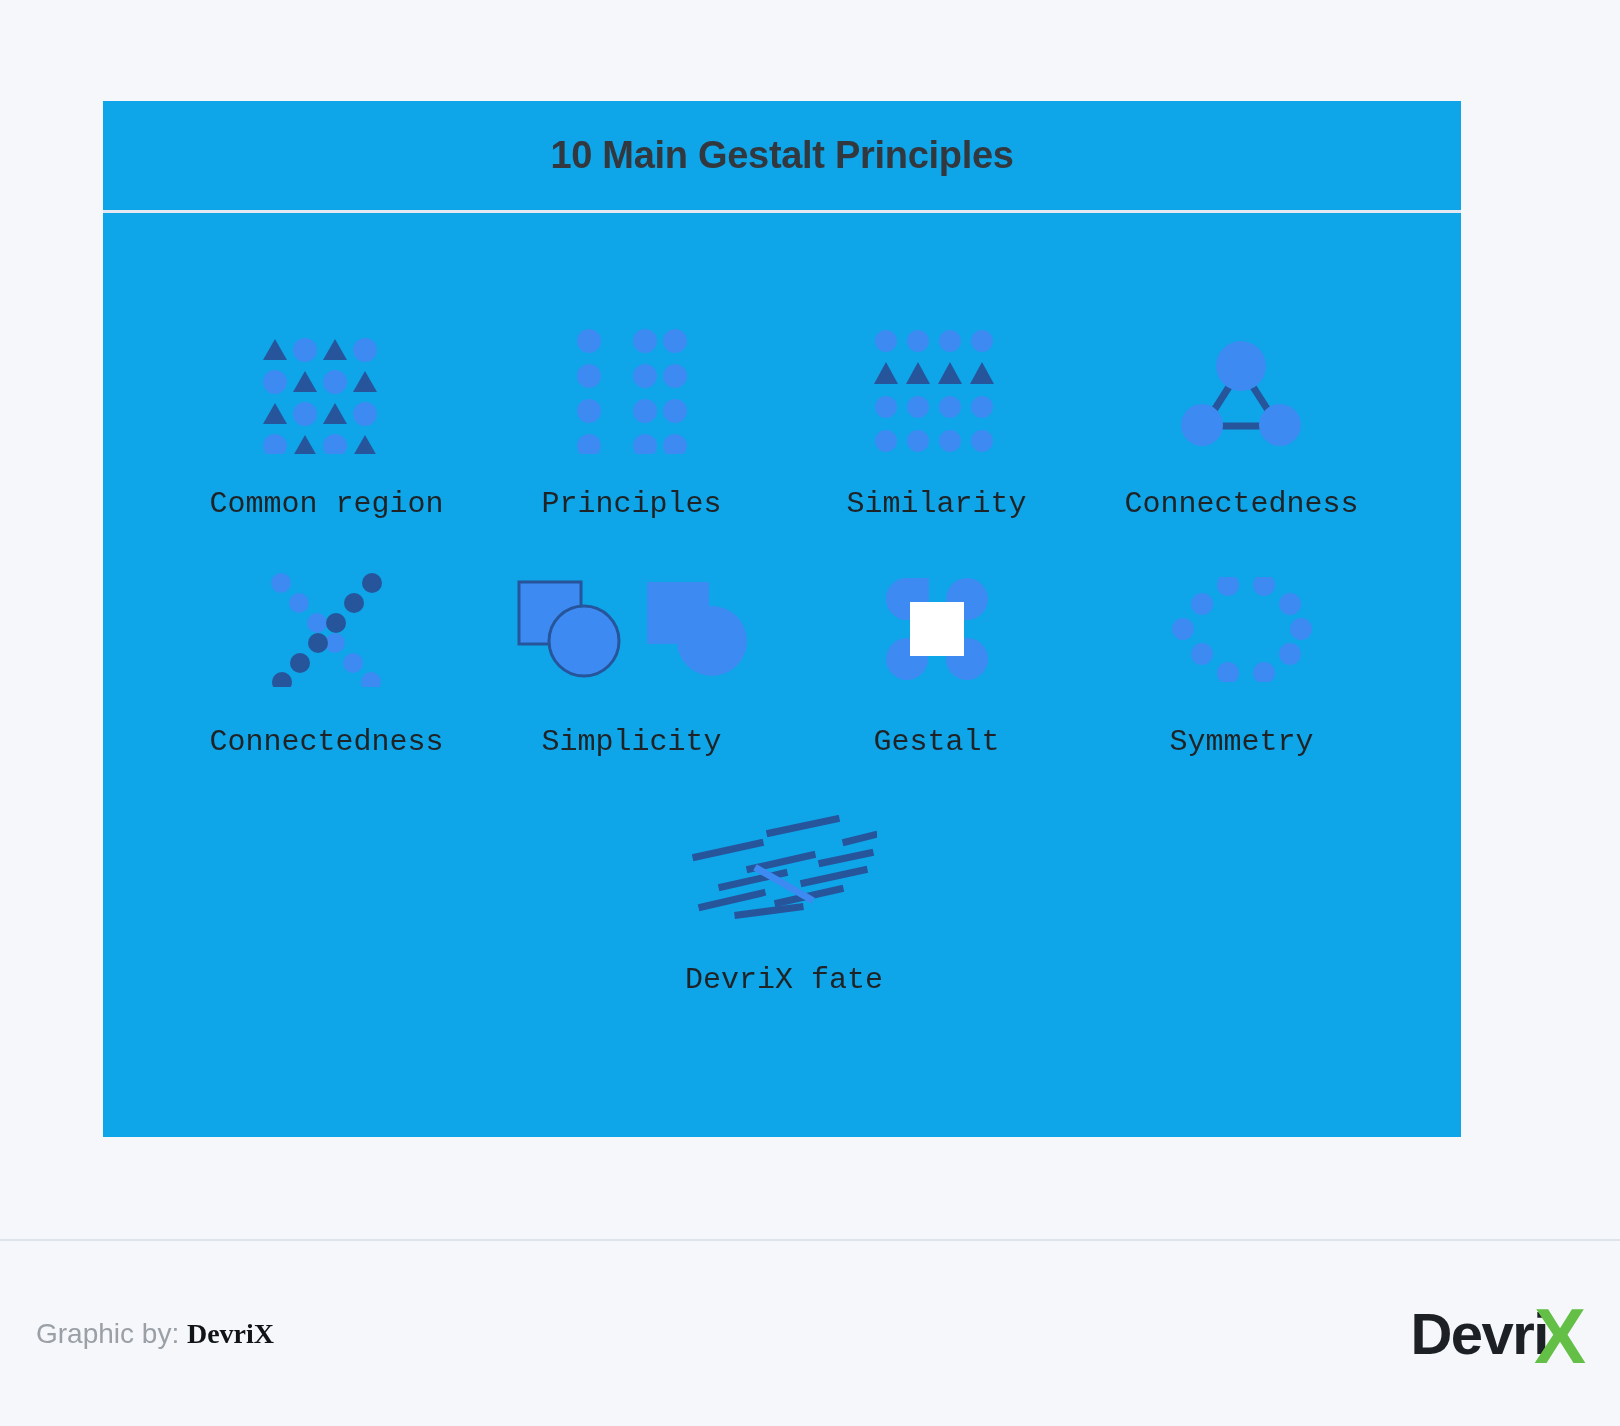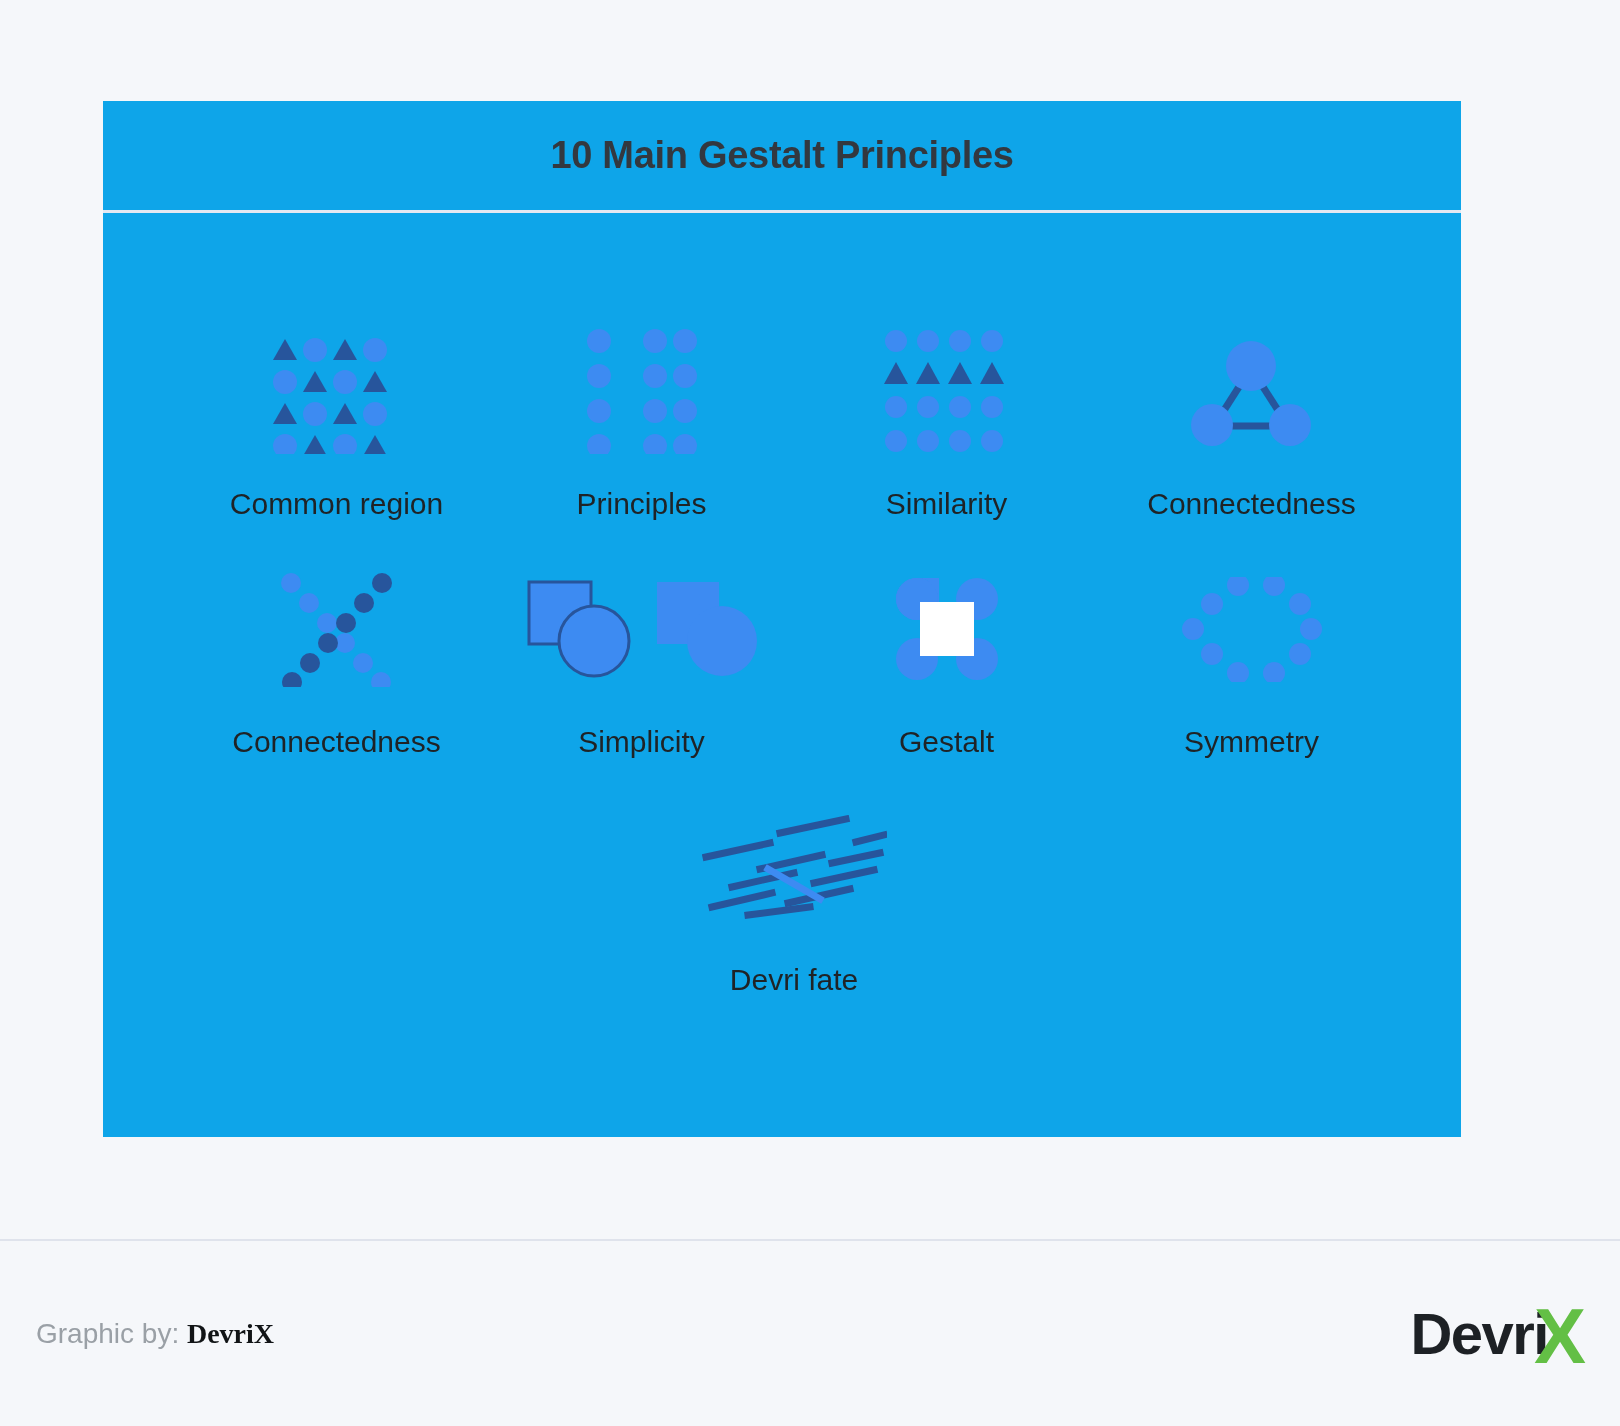--- a/index.html
+++ b/index.html
@@ -45,23 +45,24 @@
   }
 
   .card-body {
     position: relative;
     height: 921px;
   }
 
   
   .grid {
     position: absolute;
-    left: 12px;
+    left: 2px;
     top: 0;
     width: 100%;
+    font-family: Liberation Mono, monospace;
   }
 
   .row {
     display: flex;
     justify-content: center;
   }
 
   .row-1 { margin-top: 112px; }
   .row-2 { margin-top: 42px; }
   .row-3 { margin-top: 42px; }
@@ -353,21 +354,21 @@
                   <line x1="130" y1="48" x2="178" y2="38"></line>
                   <line x1="30" y1="72" x2="92" y2="58"></line>
                   <line x1="112" y1="68" x2="172" y2="55"></line>
                   <line x1="10" y1="92" x2="70" y2="78"></line>
                   <line x1="86" y1="88" x2="148" y2="74"></line>
                   <line x1="46" y1="100" x2="108" y2="92"></line>
                 </g>
                 <line x1="66" y1="54" x2="118" y2="84" stroke="#3d8bf2" stroke-width="7" stroke-linecap="square"></line>
               </svg>
             </div>
-            <div class="cell-label">Devri fate</div>
+            <div class="cell-label">DevriX fate</div>
           </div>
 
 
           <div class="cell"></div>
         </div>
 
       </div>
     </div>
   </div>
 

